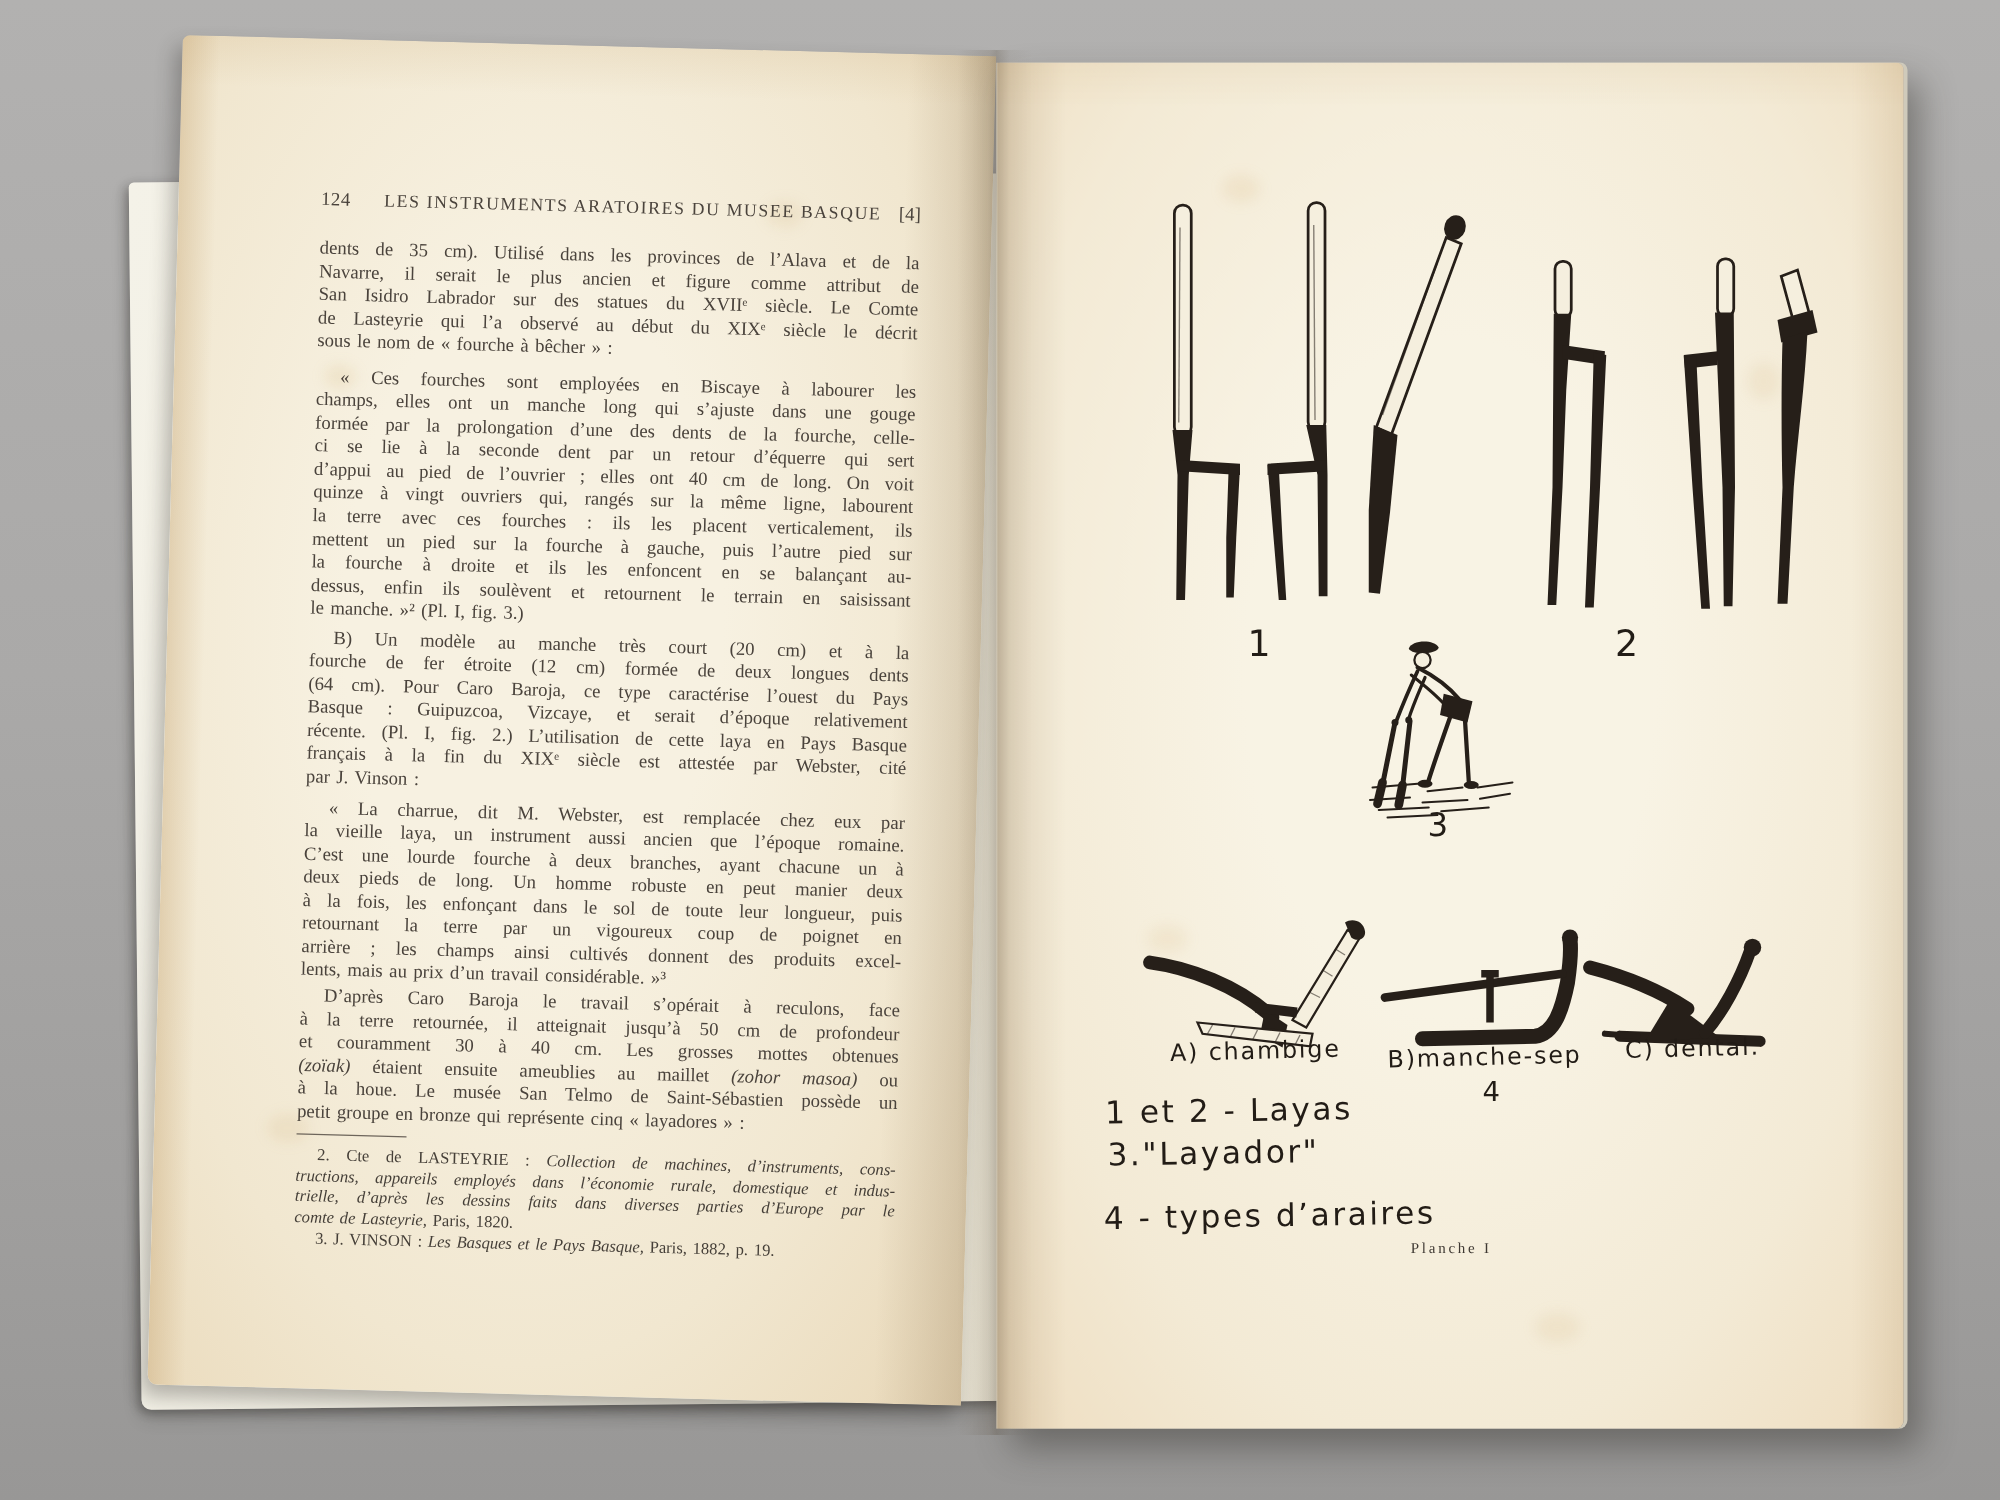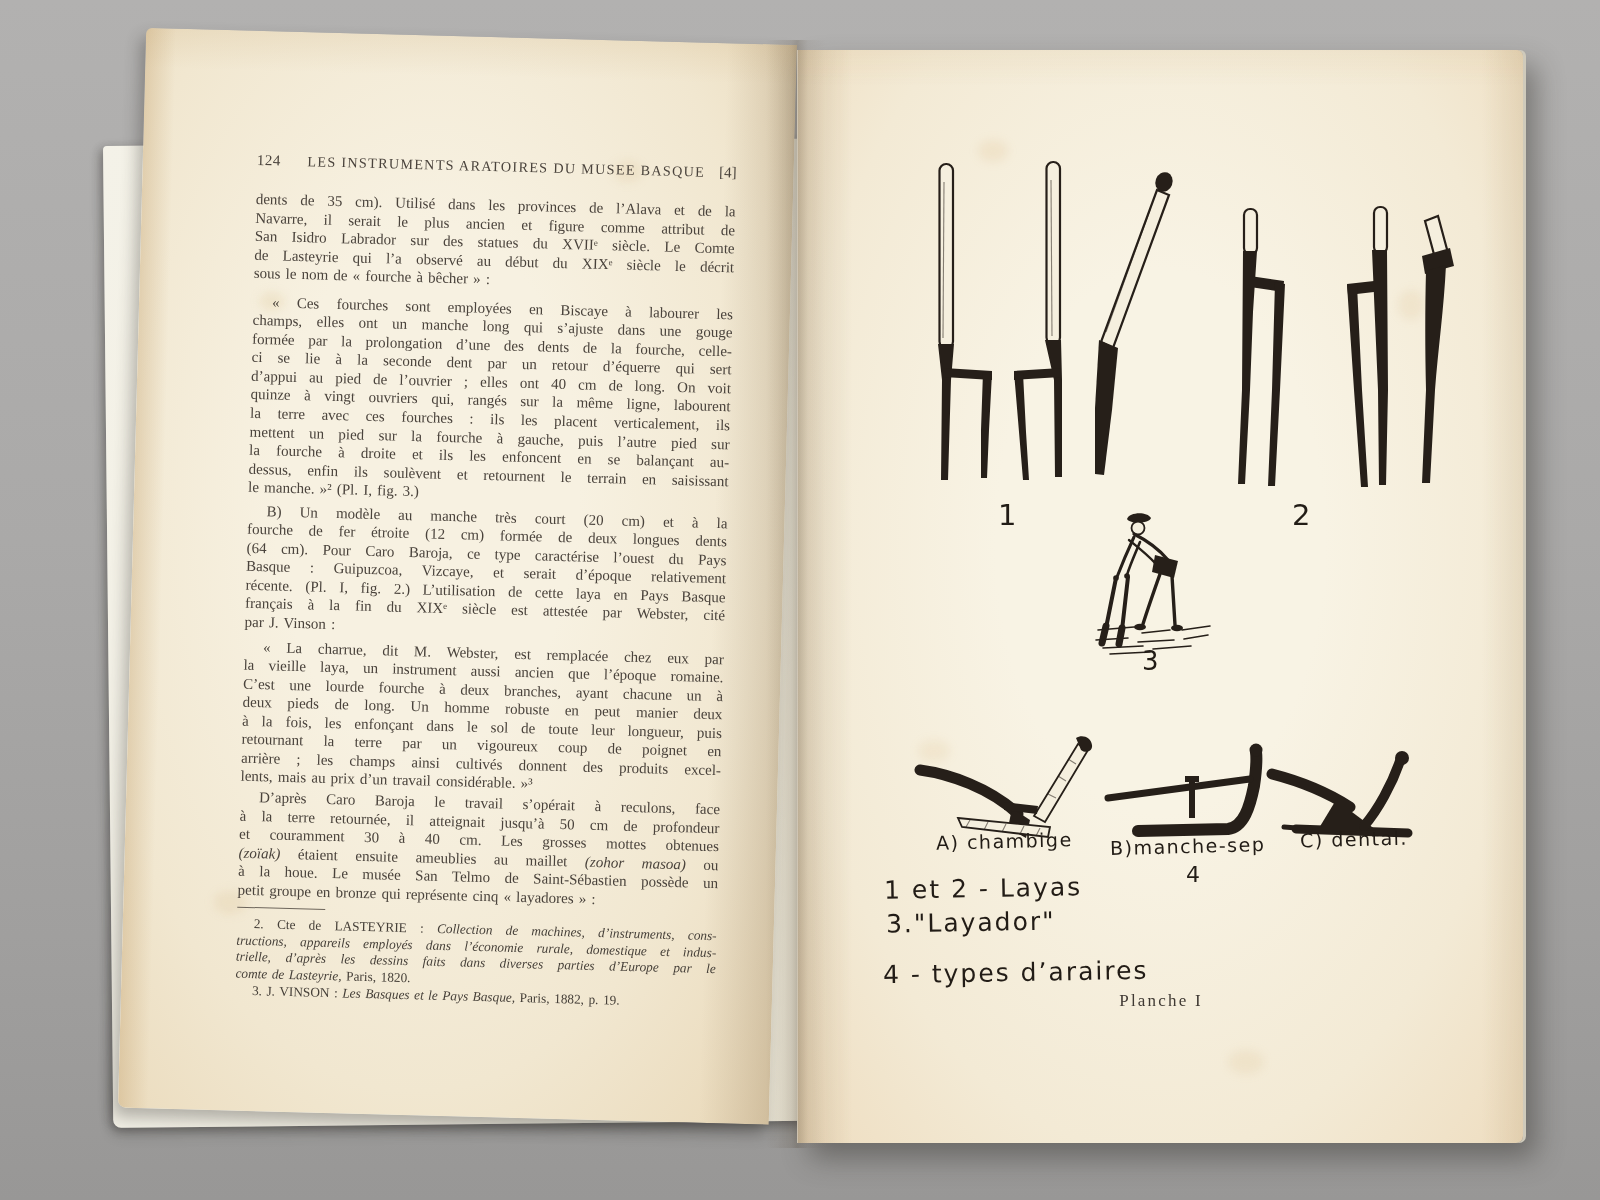--- a/index.html
+++ b/index.html
@@ -71,21 +71,21 @@
   .plate-svg{position:absolute;left:0;top:0;width:725px;height:1093px;}
   .ink{fill:#261f19;}
   .wood{fill:#f5efde;stroke:#261f19;stroke-width:2.2;}
   .stroke-ink{stroke:#261f19;fill:none;stroke-linecap:round;}
   .hatch{stroke:#261f19;stroke-width:1.1;opacity:.55;fill:none;}
   .hand{position:absolute;font-family:"DejaVu Sans",sans-serif;color:#221c16;white-space:nowrap;}
   .fig-num{font-size:29px;}
   .plough-label{font-size:19px;letter-spacing:1.5px;transform:rotate(-1.5deg);}
   .legend-line{font-size:25px;letter-spacing:2px;transform:rotate(-1deg);}
   .plate-caption{position:absolute;left:263px;top:941px;width:200px;text-align:center;
-    font-size:17px;letter-spacing:2.2px;color:#3f3933;font-family:"Liberation Serif",serif;}
+    font-size:12px;letter-spacing:2.2px;color:#3f3933;font-family:"Liberation Serif",serif;}
 </style>
 </head>
 <body>
 
 <div class="book">
 
   <div class="page-under"></div>
 
   <div class="page-left">
     <div class="spot" style="left:120px;top:260px;width:26px;height:20px;background:rgba(200,160,90,.14);"></div>

